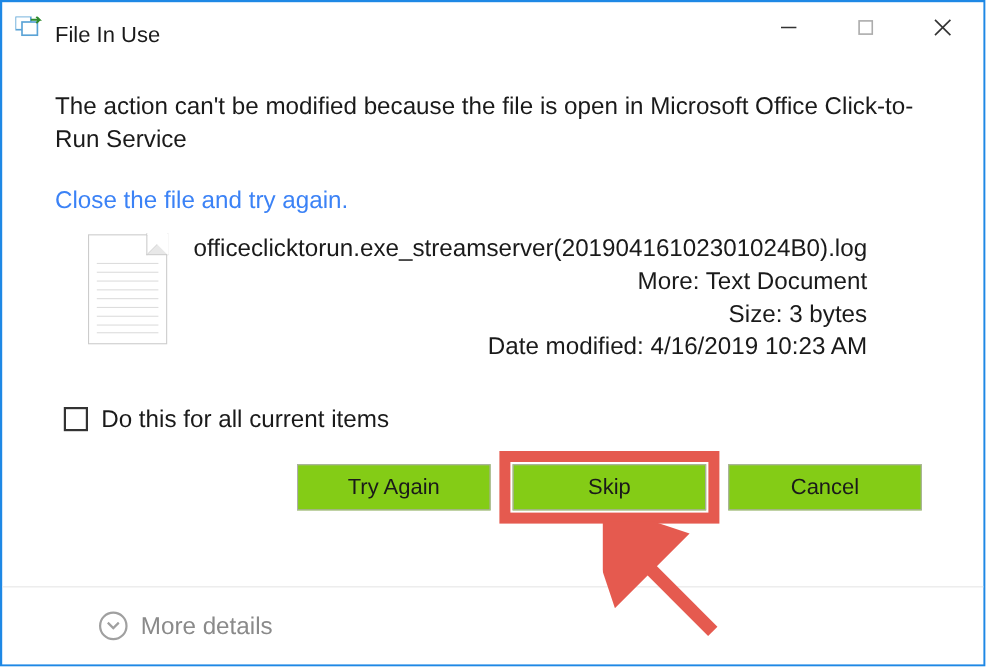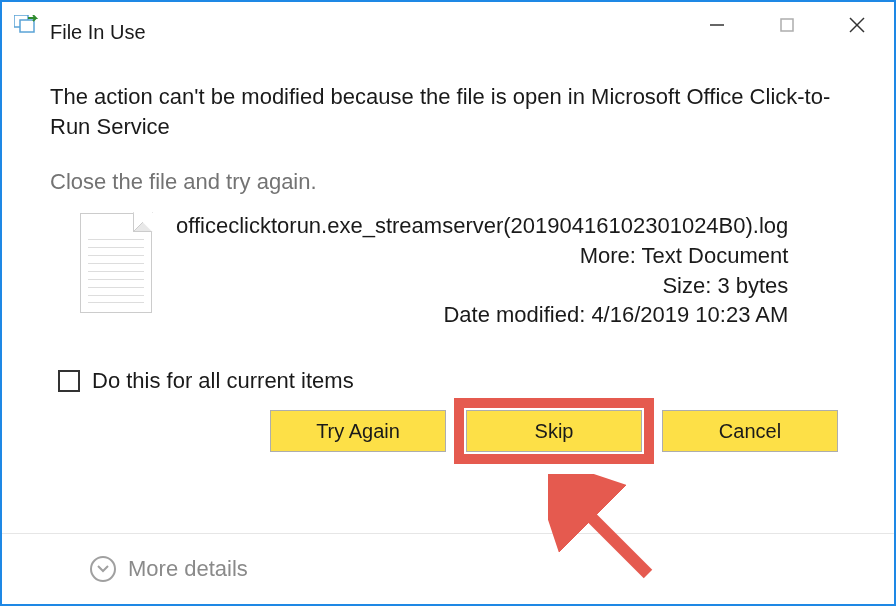--- a/index.html
+++ b/index.html
@@ -59,21 +59,21 @@
       flex-direction: column;
     }
     .message {
       font-size: 22px;
       color: #1a1a1a;
       line-height: 1.35;
       margin-bottom: 28px;
     }
     .instruction {
       font-size: 22px;
-      color: #737373;
+      color: #3b82f6;
       margin-bottom: 16px;
     }
     .file-row {
       display: flex;
       align-items: flex-start;
       margin-left: 30px;
       margin-bottom: 38px;
       text-align: right;
     }
     .file-icon {
@@ -137,21 +137,21 @@
       background: #ddd;
     }
     .file-details {
       font-size: 22px;
       color: #1a1a1a;
       line-height: 1.35;
     }
     .checkbox-row {
       display: flex;
       align-items: center;
-      margin-bottom: 16px;
+      margin-bottom: 28px;
       margin-left: 8px;
     }
     .checkbox {
       width: 22px;
       height: 22px;
       border: 2px solid #333;
       margin-right: 12px;
       background: #fff;
     }
     .checkbox-label {
@@ -161,21 +161,21 @@
     .button-row {
       display: flex;
       justify-content: flex-end;
       gap: 20px;
       margin-bottom: 32px;
       padding-right: 8px;
     }
     .btn {
       width: 176px;
       height: 42px;
-      background: #fde047;
+      background: #84cc16;
       border: 1px solid #adadad;
       font-size: 20px;
       color: #1a1a1a;
       display: flex;
       align-items: center;
       justify-content: center;
       cursor: pointer;
     }
     .btn-highlight-wrap {
       position: relative;

